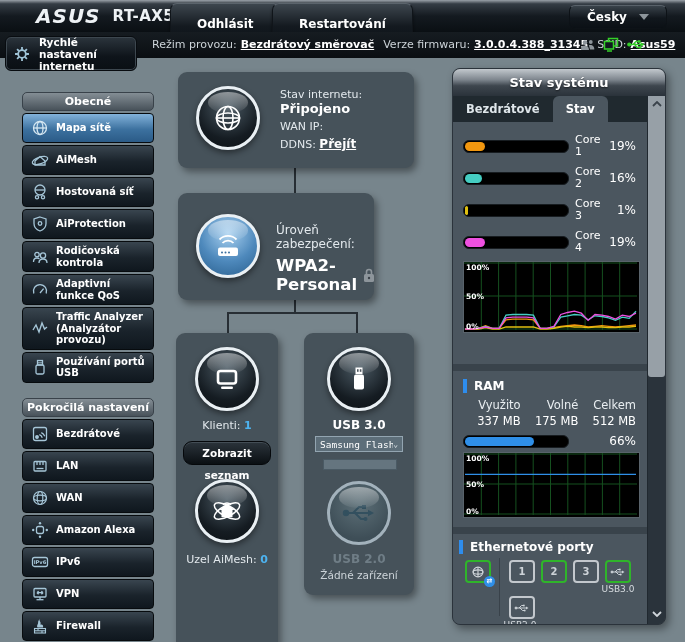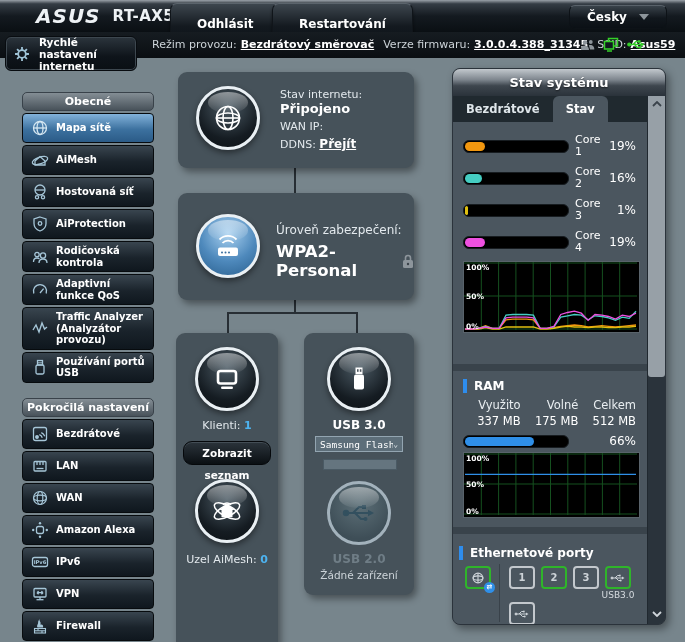--- a/index.html
+++ b/index.html
@@ -381,21 +381,21 @@
         </svg>
     </div>
     <div style="position:absolute;left:102px;top:16px;">
       <div class="t-lbl">Stav internetu:</div>
       <div class="t-val">Připojeno</div>
       <div class="t-lbl" style="margin-top:4px;"><span>WAN IP:</span> <span></span></div>
       <div class="t-lbl" style="margin-top:4px;"><span>DDNS:</span> <span class="lnk2" style="font-size:12px;">Přejít</span></div>
     </div>
   </div>
 
-  <div class="card" style="left:178px;top:193px;width:236px;height:107px;">
+  <div class="card" style="left:178px;top:193px;width:196px;height:107px;">
     <div class="sphere blue" style="left:18px;top:21px;width:58px;height:58px;">
       <svg width="36" height="36" viewBox="0 0 36 36">
           <g stroke="#fff" stroke-width="1.8" fill="none">
             <path d="M12.5 15 A7.5 7.5 0 0 1 23.5 15"></path>
             <path d="M9.5 11.5 A12 12 0 0 1 26.5 11.5"></path>
           </g>
           <rect x="8" y="19.5" width="20" height="8.5" rx="2" fill="#fff"></rect>
           <circle cx="12" cy="24.5" r="1" fill="#3a6e9e"></circle>
           <circle cx="15.5" cy="24.5" r="1" fill="#3a6e9e"></circle>
           <circle cx="19" cy="24.5" r="1" fill="#3a6e9e"></circle>
@@ -575,21 +575,21 @@
               <line x1="138.4" x2="138.4" y1="0" y2="62" stroke="#15501f" stroke-width="1"></line>
               <line x1="155.7" x2="155.7" y1="0" y2="62" stroke="#15501f" stroke-width="1"></line>
               <line x1="0" x2="173" y1="61.0" y2="61.0" stroke="#15501f" stroke-width="1"></line>
               <line x1="0" x2="173" y1="31.0" y2="31.0" stroke="#15501f" stroke-width="1"></line>
               <line x1="0" x2="173" y1="1.0" y2="1.0" stroke="#15501f" stroke-width="1"></line>
               <polyline points="1.0,21.4 172.0,21.4" fill="none" stroke="#2f8fe8" stroke-width="1.3"></polyline>
             </svg>
         </div>
       </div>
 
-      <div class="sect" style="height:92px;padding:12px 6px;">
+      <div class="sect" style="height:92px;padding:6px 6px;">
         <div class="sect-hdr" style="margin-bottom:4px;">
             <span class="accent"></span>
             <b>Ethernetové porty</b>
           </div>
         <div class="ports">
           <div class="port on" style="left:6px;top:2px;">
             <svg width="14" height="14" viewBox="0 0 20 20">
                 <g stroke="#cdd3d8" stroke-width="1.6" fill="none">
                   <circle cx="10" cy="10" r="7"></circle>
                   <ellipse cx="10" cy="10" rx="7" ry="3"></ellipse>

